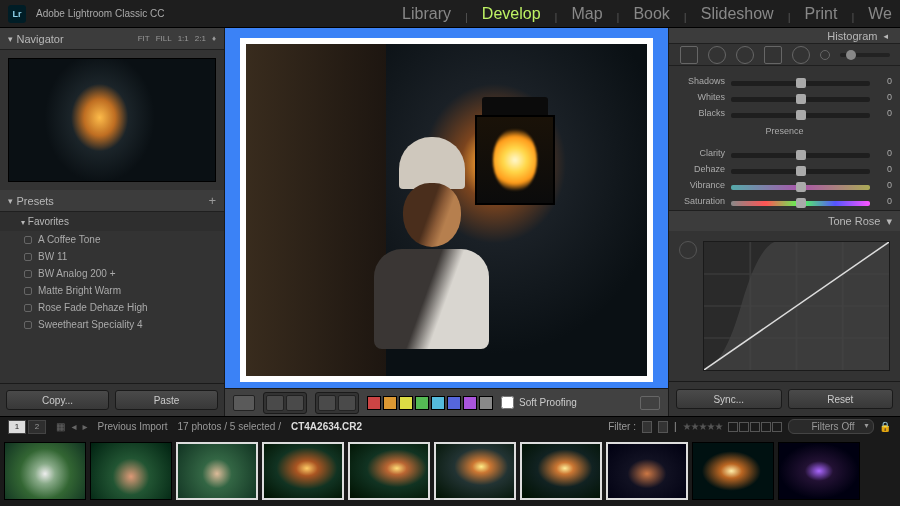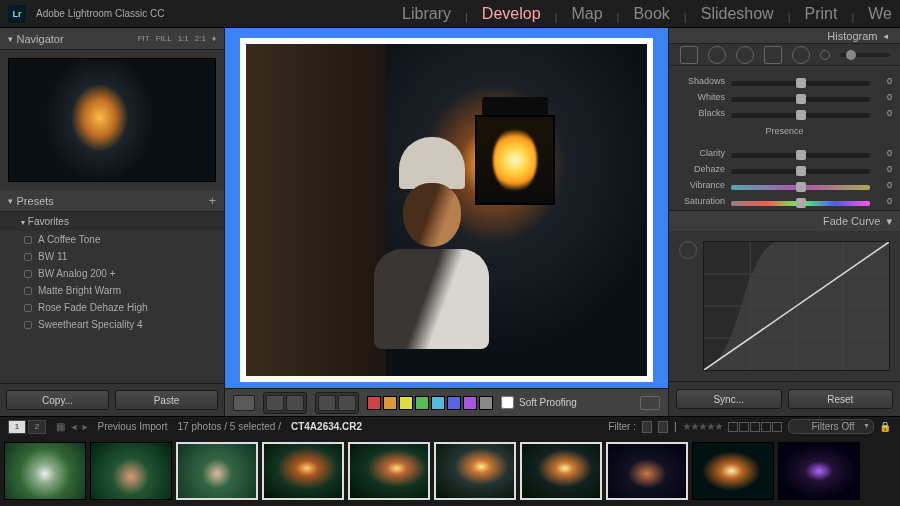--- a/index.html
+++ b/index.html
@@ -3,21 +3,21 @@
 <meta charset="utf-8">
 <style>
 *{margin:0;padding:0;box-sizing:border-box;font-family:"Segoe UI","Helvetica Neue",Arial,sans-serif;-webkit-font-smoothing:antialiased}
 body{background:#2a2a2a;color:#b8b8b8;font-size:11px;width:900px;height:506px;overflow:hidden;user-select:none}
 .topbar{height:28px;background:#1e1e1e;display:flex;align-items:center;padding:0 8px;border-bottom:1px solid #000}
 .logo{display:flex;align-items:center;gap:6px}
 .logo-badge{width:18px;height:18px;background:#001d26;border-radius:3px;display:flex;align-items:center;justify-content:center;color:#8ed1e9;font-size:9px;font-weight:bold}
 .app-name{font-size:10px;color:#aaa;margin-left:4px}
 .modules{margin-left:auto;display:flex;gap:14px;align-items:flex-end}
 .module{font-size:16px;color:#888;cursor:pointer}
-.module.active{color:#fca5a5}
+.module.active{color:#bef264}
 .sep{color:#555}
 .main{display:flex;height:388px}
 .left-panel{width:225px;background:#333;display:flex;flex-direction:column;border-right:1px solid #1a1a1a}
 .right-panel{width:232px;background:#333;display:flex;flex-direction:column;border-left:1px solid #1a1a1a}
 .center{flex:1;background:#3b82f6;display:flex;flex-direction:column;position:relative}
 .panel-header{height:22px;background:#3c3c3c;display:flex;align-items:center;padding:0 8px;border-bottom:1px solid #1f1f1f;font-size:11px}
 .panel-header .tri{margin-right:4px;font-size:9px}
 .nav-opts{margin-left:auto;display:flex;gap:6px;font-size:8px;color:#999}
 .nav-opts span{cursor:pointer}
 .nav-thumb{margin:8px;height:124px;background:radial-gradient(ellipse 55px 65px at 44% 48%,#fcbb4a 0%,#bf6e22 28%,#1b2429 52%,#0a1014 100%);border:1px solid #000}
@@ -292,21 +292,21 @@
         <div class="slider-row">
           <div class="slider-label">Saturation</div>
           <div class="slider-track sat">
             <div class="slider-thumb"></div>
           </div>
           <div class="slider-val">0</div>
         </div>
       </div>
     <div class="tone-curve-sec">
       <div class="tc-header">
-        <span>Fade Curve</span>
+        <span>Tone Rose</span>
         <span class="tri">▾</span>
       </div>
       <div class="curve-area">
         <div class="curve-tgt"></div>
         <div class="curve-box">
           <svg viewBox="0 0 100 100" preserveAspectRatio="none">
             <line x1="25" y1="0" x2="25" y2="100" stroke="#3a3a3a"></line>
               <line x1="50" y1="0" x2="50" y2="100" stroke="#3a3a3a"></line>
               <line x1="75" y1="0" x2="75" y2="100" stroke="#3a3a3a"></line>
             <line x1="0" y1="25" x2="100" y2="25" stroke="#3a3a3a"></line>

